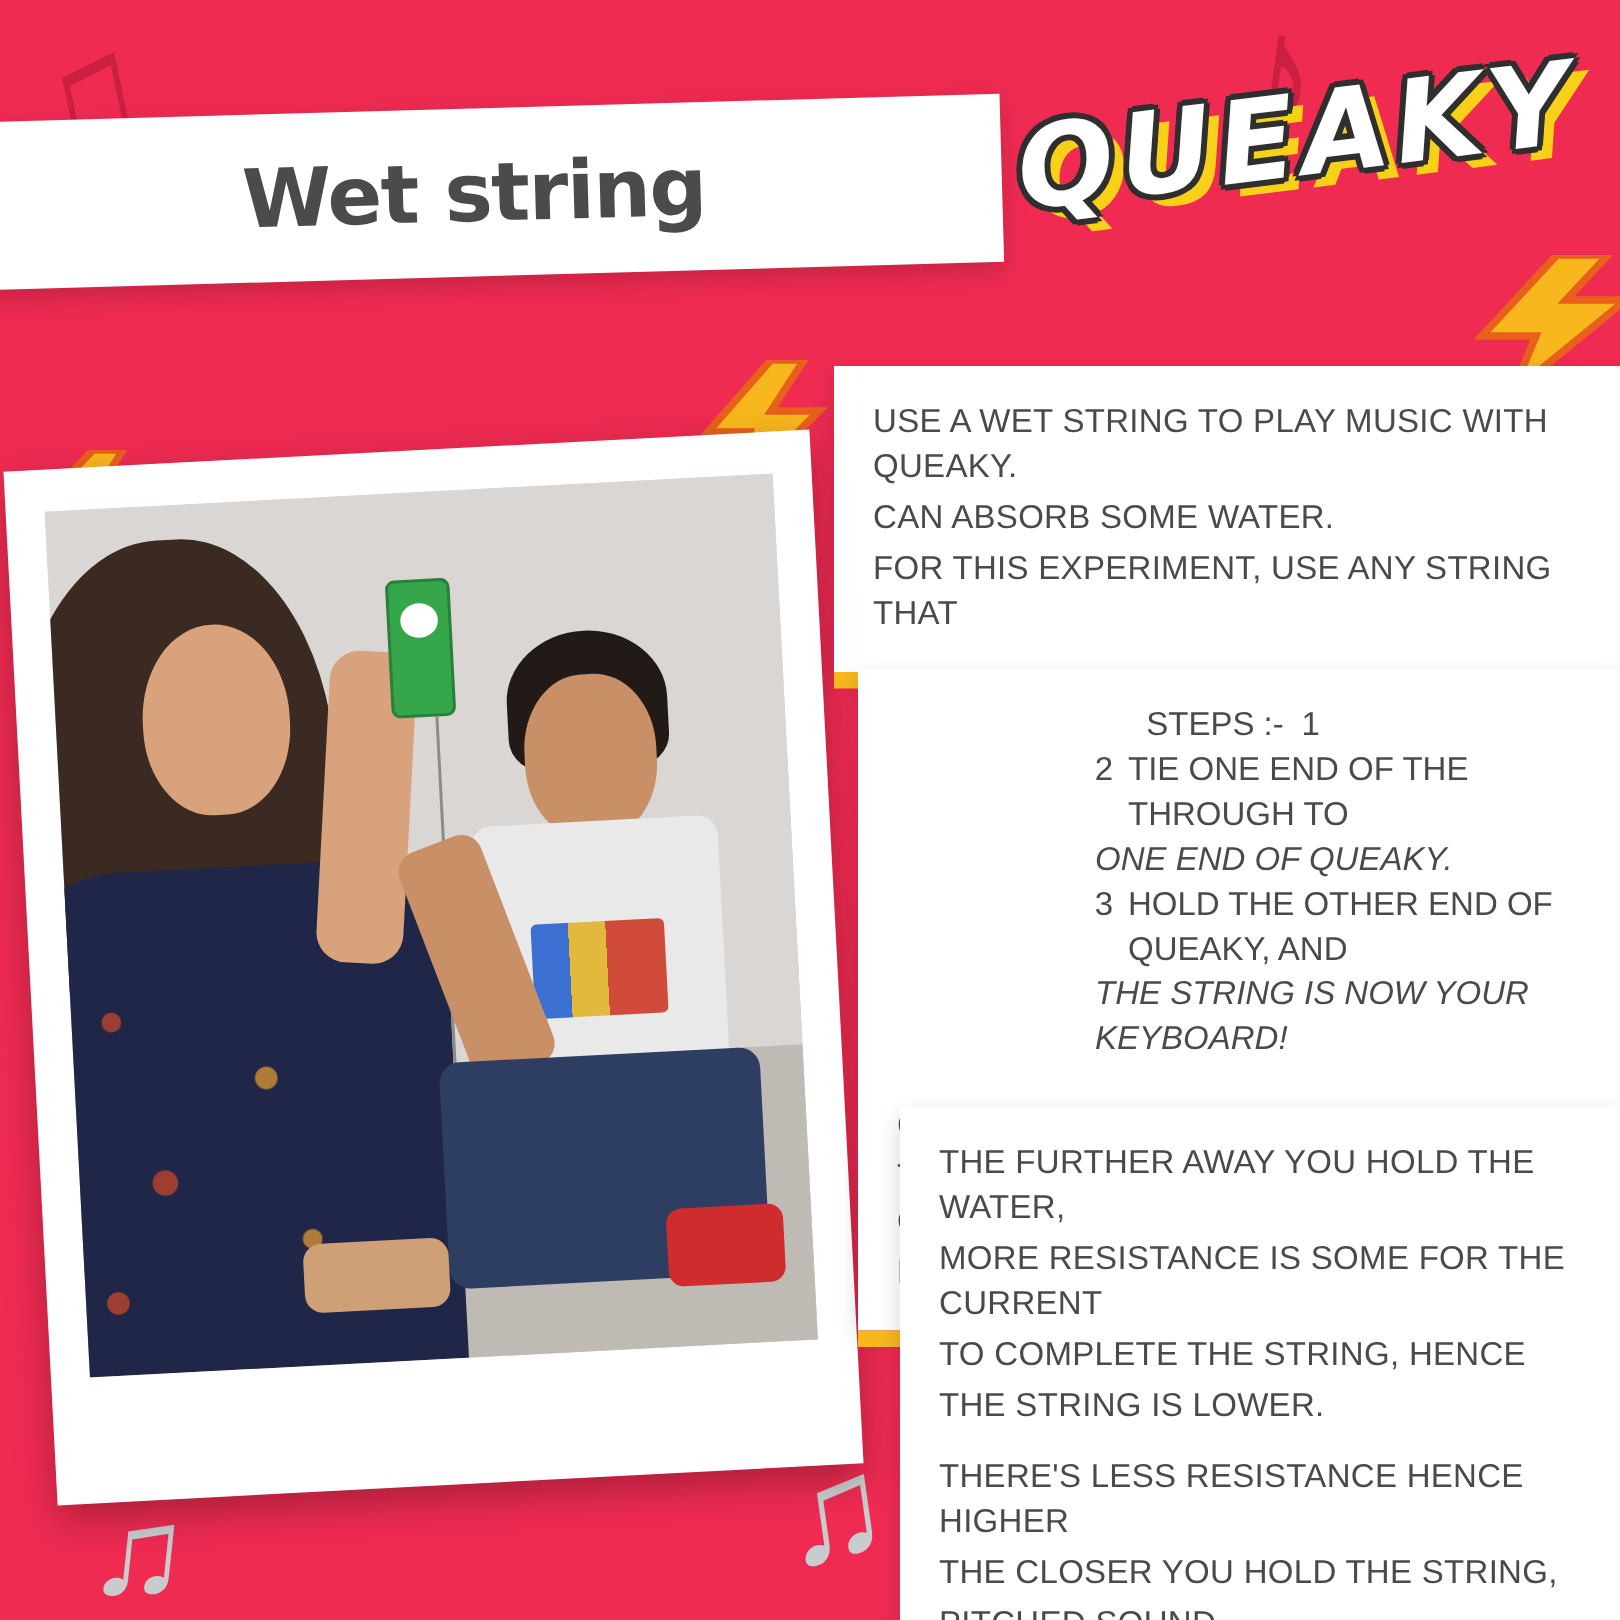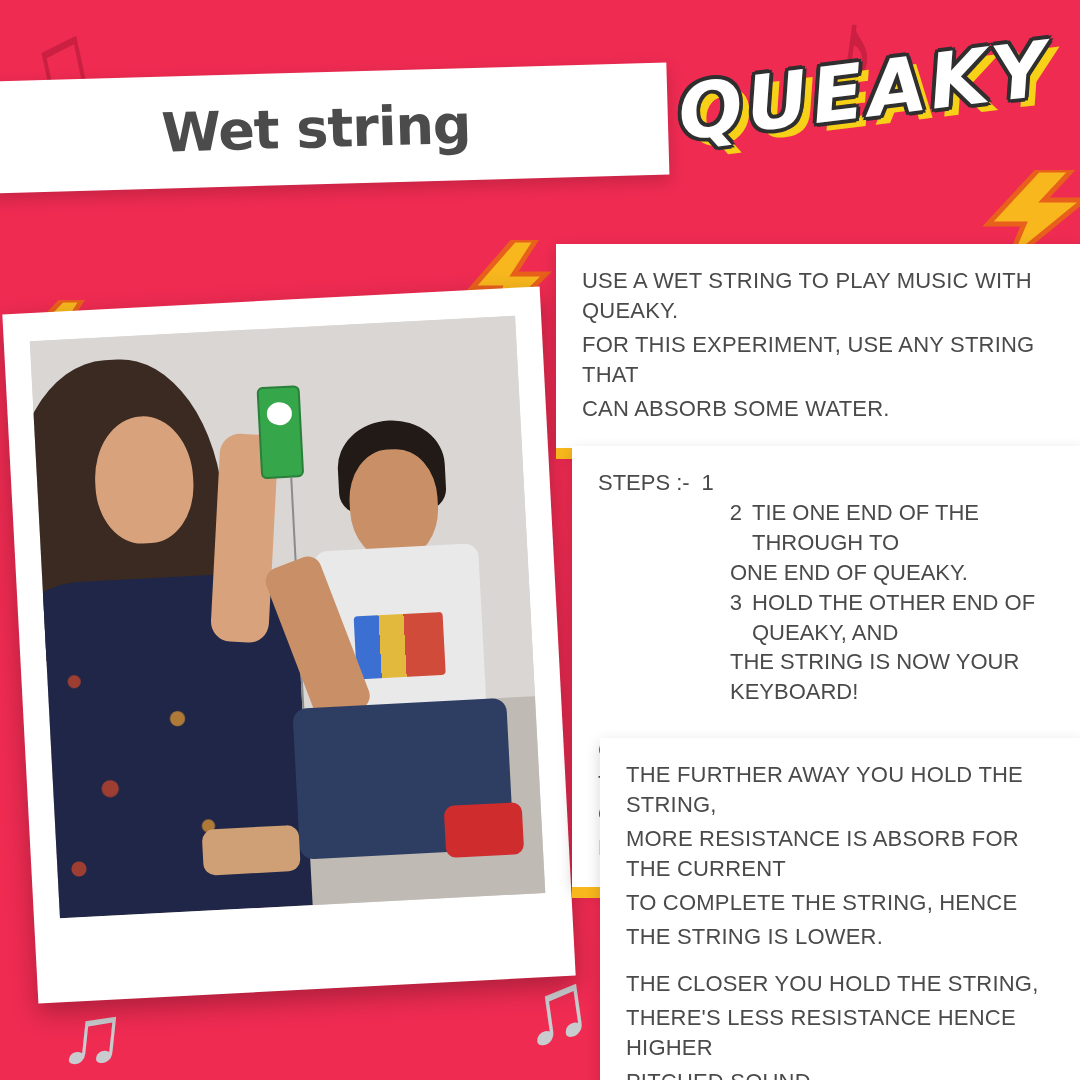--- a/index.html
+++ b/index.html
@@ -173,26 +173,26 @@
     height: 11px;
     background: #f7b71d;
   }
   .panel p { margin-bottom: 4px; letter-spacing: .2px; }
 
   #panel-intro { left: 556px; top: 244px; width: 530px; }
   #panel-steps { left: 572px; top: 446px; width: 510px; }
   #panel-notes { left: 600px; top: 738px; width: 482px; padding-bottom: 26px; }
 
   .steps-list { margin: 0 0 14px 0; }
-  .step-row { display: flex; }
+  .step-row { display: flex; justify-content: center; }
   .step-label { white-space: pre; }
   .step-num { width: 34px; text-align: right; padding-right: 10px; flex: none; }
   .step-text { flex: 1; }
   .indent { padding-left: 120px; }
-  .indent2 { padding-left: 132px; }
+  .indent2 { padding-left: 132px; font-style: italic; }
   .gap { height: 14px; }
 
   
   .bolt { position: absolute; }
   .bolt svg { display: block; }
 </style>
 </head>
 <body>
 
 <div id="poster">
@@ -247,22 +247,22 @@
       <div class="boy-shirt"></div>
       <div class="boy-arm"></div>
       <div class="boy-jeans"></div>
       <div class="shoe"></div>
       <div class="foot"></div>
     </div>
   </div>
 
   <div class="panel" id="panel-intro">
     <p>USE A WET STRING TO PLAY MUSIC WITH QUEAKY.</p>
+    <p>CAN ABSORB SOME WATER.</p>
     <p>FOR THIS EXPERIMENT, USE ANY STRING THAT</p>
-    <p>CAN ABSORB SOME WATER.</p>
     <div class="bar"></div>
   </div>
 
   <div class="panel" id="panel-steps">
     <div class="steps-list">
       <div class="step-row">
         <span class="step-label">STEPS :-</span>
         <span class="step-num">1</span>
       </div>
       <div class="step-row indent">
@@ -277,24 +277,24 @@
       <div class="indent2">THE STRING IS NOW YOUR KEYBOARD!</div>
     </div>
     <div class="gap"></div>
     <p>CONCEPT: CIRCUIT IS NOW COMPLETED</p>
     <p>THROUGH YOUR BODY AND THE LENGTH OF T</p>
     <p>HE STRING.</p>
     <div class="bar"></div>
   </div>
 
   <div class="panel" id="panel-notes">
-    <p>THE FURTHER AWAY YOU HOLD THE STRING,</p>
-    <p>MORE RESISTANCE IS ABSORB FOR THE CURRENT</p>
+    <p>THE FURTHER AWAY YOU HOLD THE WATER,</p>
+    <p>MORE RESISTANCE IS SOME FOR THE CURRENT</p>
     <p>TO COMPLETE THE STRING, HENCE</p>
     <p>THE STRING IS LOWER.</p>
     <div class="gap"></div>
+    <p>THERE'S LESS RESISTANCE HENCE HIGHER</p>
     <p>THE CLOSER YOU HOLD THE STRING,</p>
-    <p>THERE'S LESS RESISTANCE HENCE HIGHER</p>
     <p>PITCHED SOUND.</p>
 
   </div>
 
 </div>
 
 </body></html>

